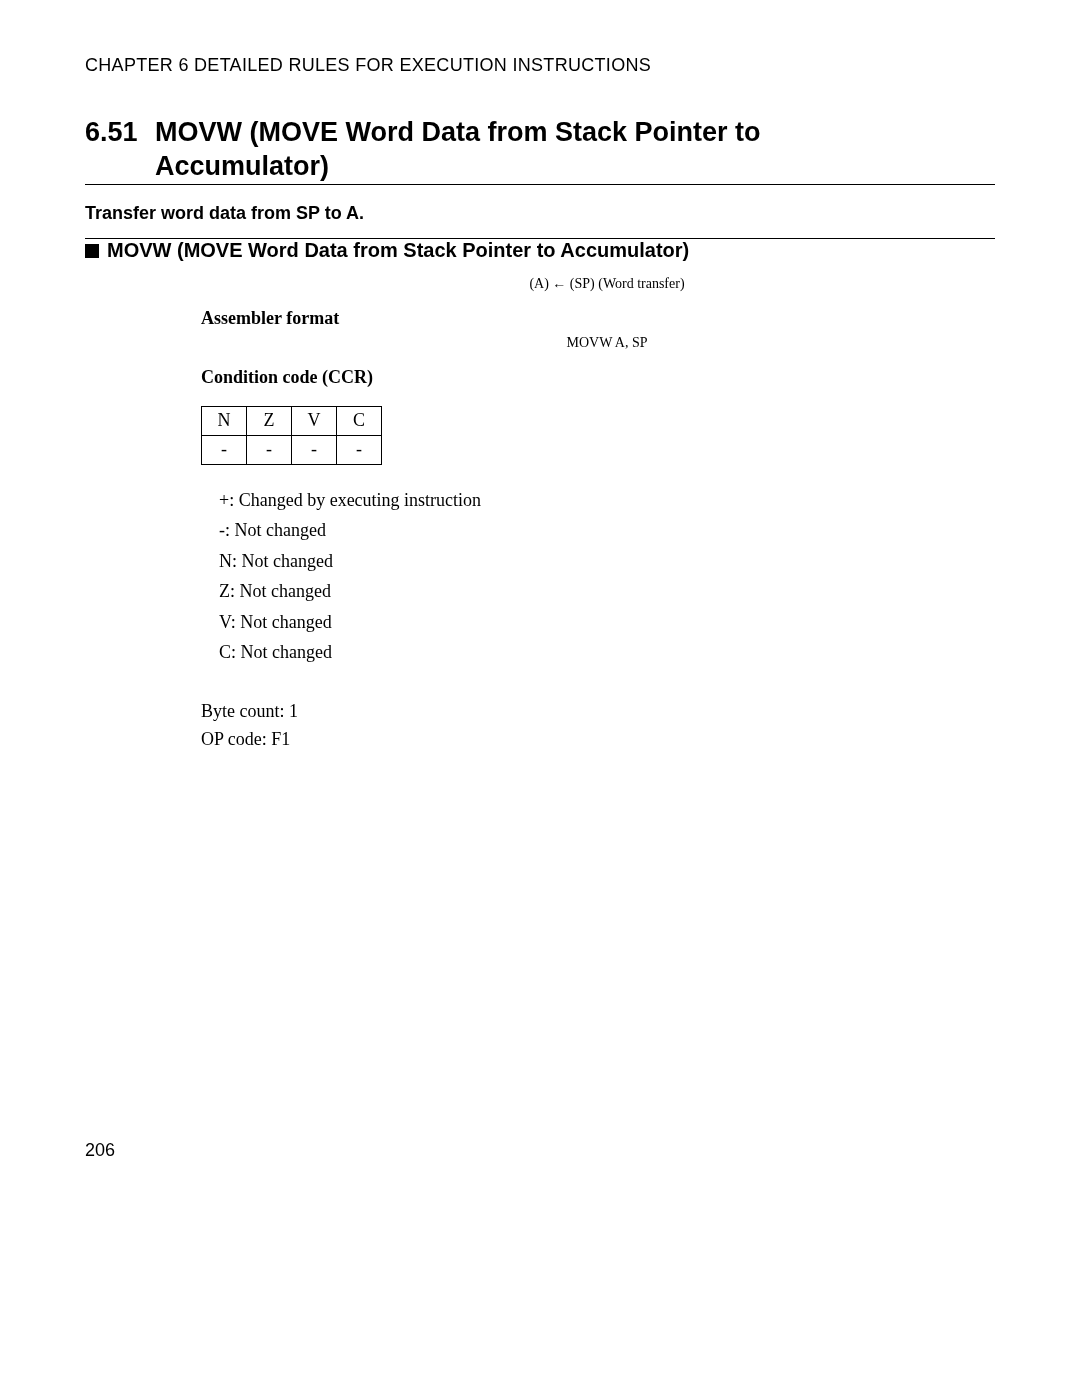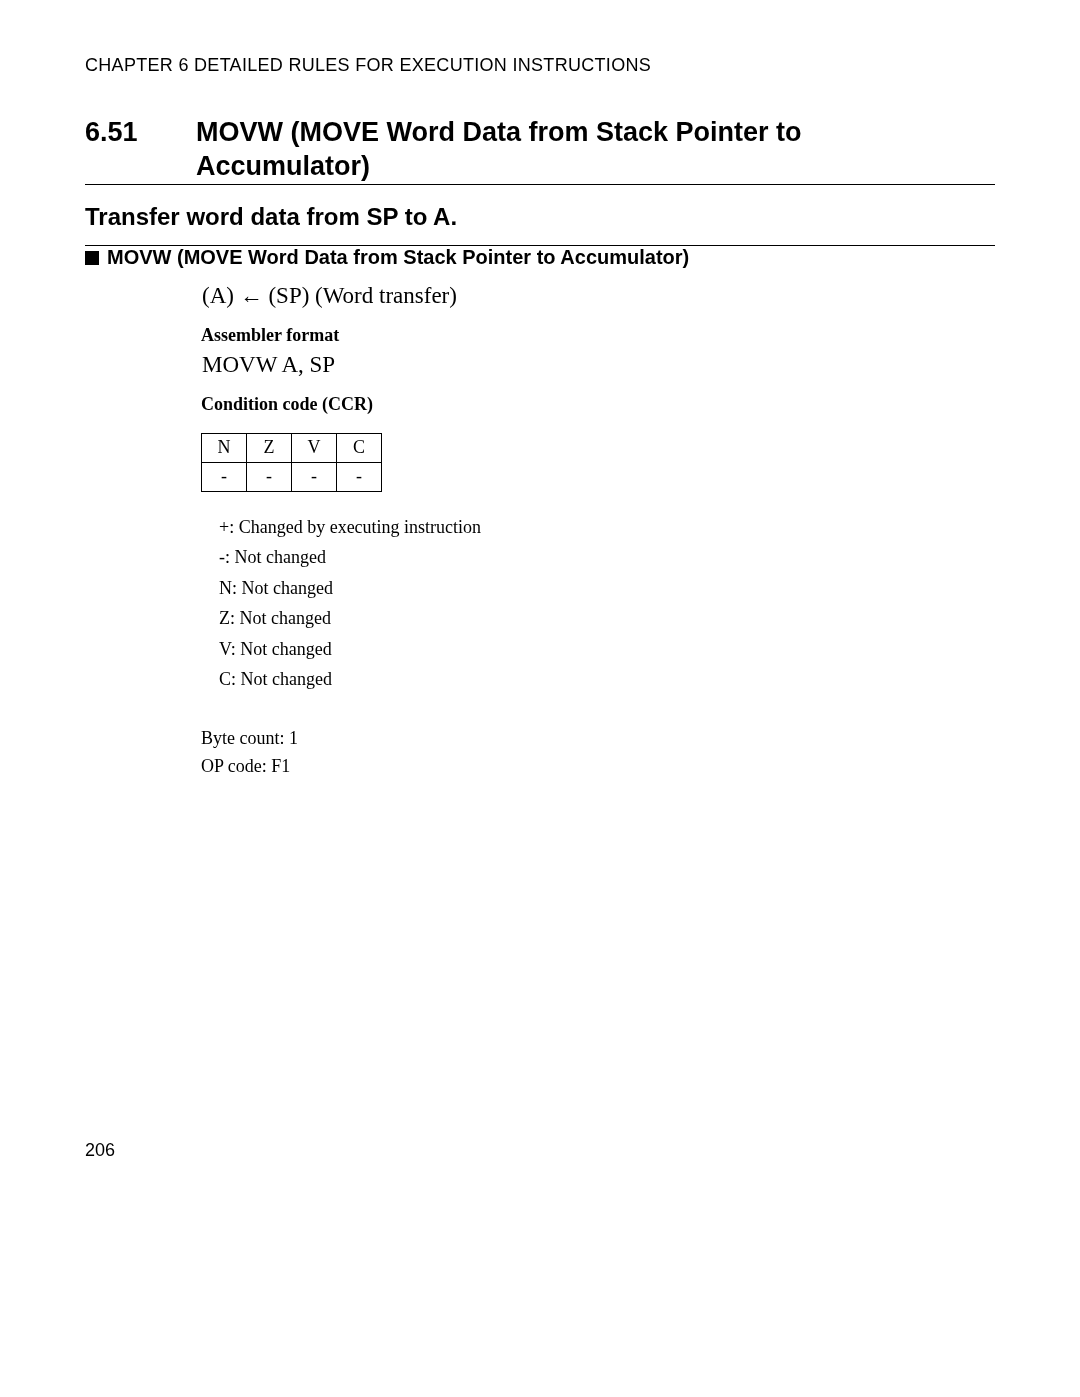--- a/index.html
+++ b/index.html
@@ -24,40 +24,39 @@
     font-size: 18px;
     letter-spacing: 0.3px;
     margin-bottom: 40px;
   }
   .section-heading {
     font-family: Arial, Helvetica, sans-serif;
     font-weight: bold;
     font-size: 27px;
     line-height: 1.25;
     display: flex;
-    gap: 41px;
   }
   .section-num {
     display: inline-block;
     min-width: 70px;
   }
   .section-title {
     display: inline-block;
     max-width: 720px;
   }
   hr.thin {
     border: none;
     border-top: 1px solid #000;
     margin: 0;
   }
   .hr-top { margin-top: 28px; }
   .summary {
     font-family: Arial, Helvetica, sans-serif;
     font-weight: bold;
-    font-size: 24px;
+    font-size: 18px;
     margin: 18px 0 14px 0;
   }
   .hr-mid { margin-bottom: 26px; }
   .sub-heading {
     font-family: Arial, Helvetica, sans-serif;
     font-weight: bold;
     font-size: 20px;
   }
   .sub-heading .square {
     display: inline-block;
@@ -72,22 +71,23 @@
     margin-top: 14px;
     font-size: 18px;
   }
   .label {
     font-weight: bold;
     font-size: 18px;
     margin-top: 16px;
     margin-bottom: 6px;
   }
   .value {
-    margin-left: 1px;
-    font-size: 23px;
+    margin-left: 18px;
+    font-size: 14px;
+    text-align: center;
   }
   table.ccr {
     border-collapse: collapse;
     margin-top: 18px;
     margin-bottom: 20px;
   }
   table.ccr td {
     border: 1px solid #000;
     width: 44px;
     height: 28px;

